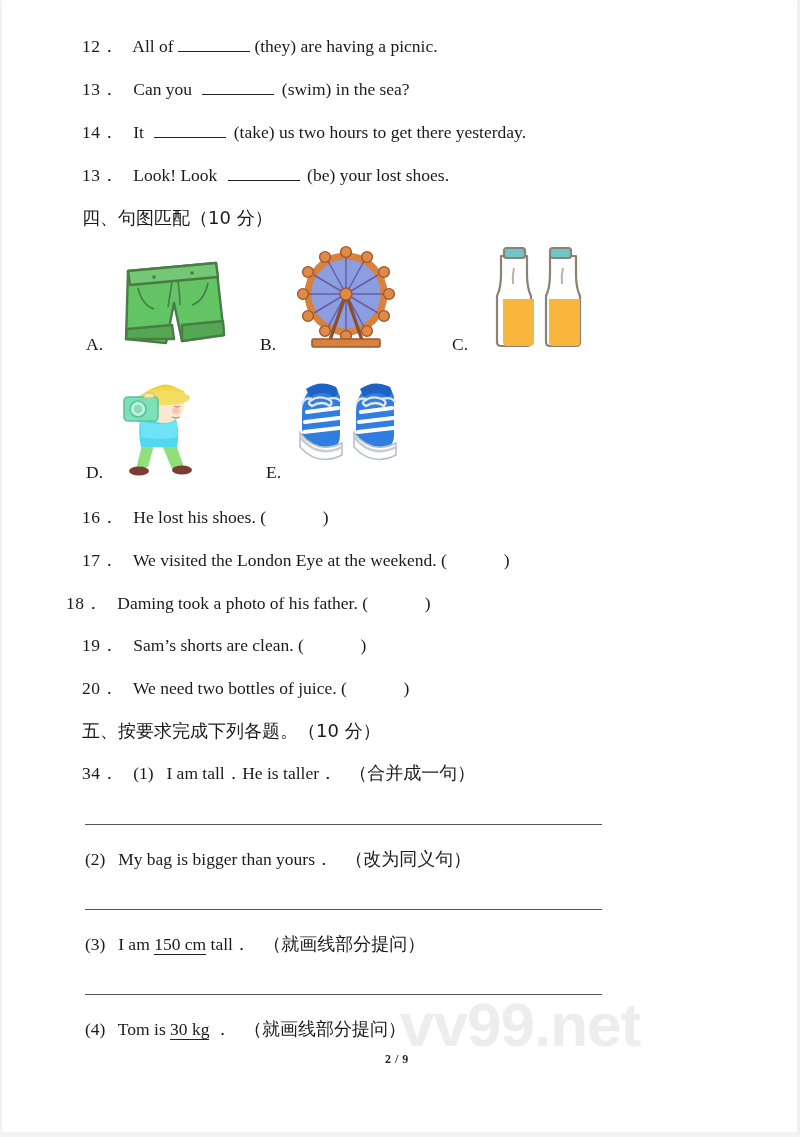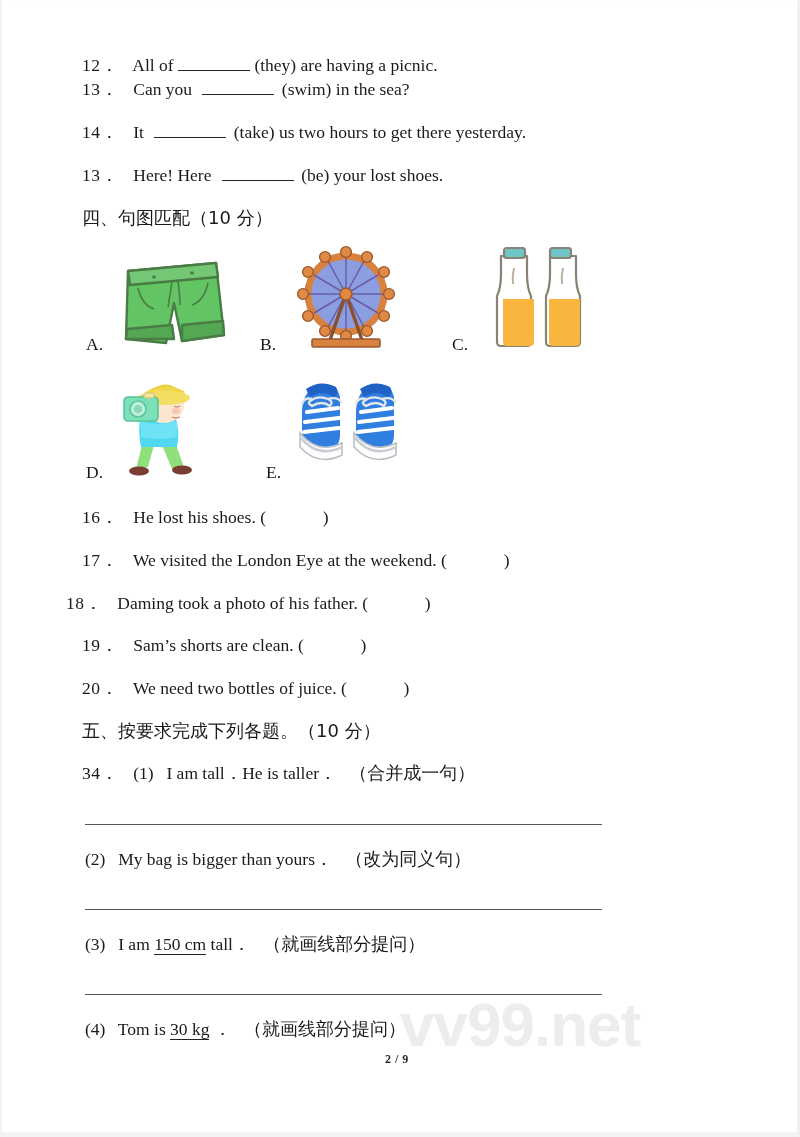--- a/index.html
+++ b/index.html
@@ -112,21 +112,21 @@
 </style>
 </head>
 <body>
 
 <div id="page">
 
   <div class="watermark">vv99.net</div>
 
   <div class="content">
 
-    <div class="qline" style="left:80px; top:34px;margin-top:19px;">
+    <div class="qline" style="left:80px; top:34px;">
       <span class="qnum">12．</span>
       <span style="display:inline-block;width:6px"></span>
       <span>All of</span>
       <span class="blankline" style="width:72px"></span>
       <span>(they) are having a picnic.</span>
     </div>
 
     <div class="qline" style="left:80px; top:77px;">
       <span class="qnum">13．</span>
       <span style="display:inline-block;width:6px"></span>
@@ -139,21 +139,21 @@
       <span class="qnum">14．</span>
       <span style="display:inline-block;width:6px"></span>
       <span>It</span>
       <span class="blankline" style="width:72px;margin-left:6px;margin-right:3px"></span>
       <span>(take) us two hours to get there yesterday.</span>
     </div>
 
     <div class="qline" style="left:80px; top:163px;">
       <span class="qnum">13．</span>
       <span style="display:inline-block;width:6px"></span>
-      <span>Here! Here</span>
+      <span>Look! Look</span>
       <span class="blankline" style="width:72px;margin-left:6px;margin-right:3px"></span>
       <span>(be) your lost shoes.</span>
     </div>
 
     <div class="section-head cjk" style="left:80px; top:205px;">四、句图匹配（10 分）</div>
 
     <div class="pic" style="left:118px; top:254px; width:108px; height:92px;">
       <svg width="108" height="92" viewBox="0 0 108 92">
         <g stroke="#4a7c46" stroke-width="2.4" stroke-linejoin="round">
           <path d="M8,16 L96,8 L104,80 L62,86 L54,48 L46,88 L6,84 Z" fill="#62c462"></path>

